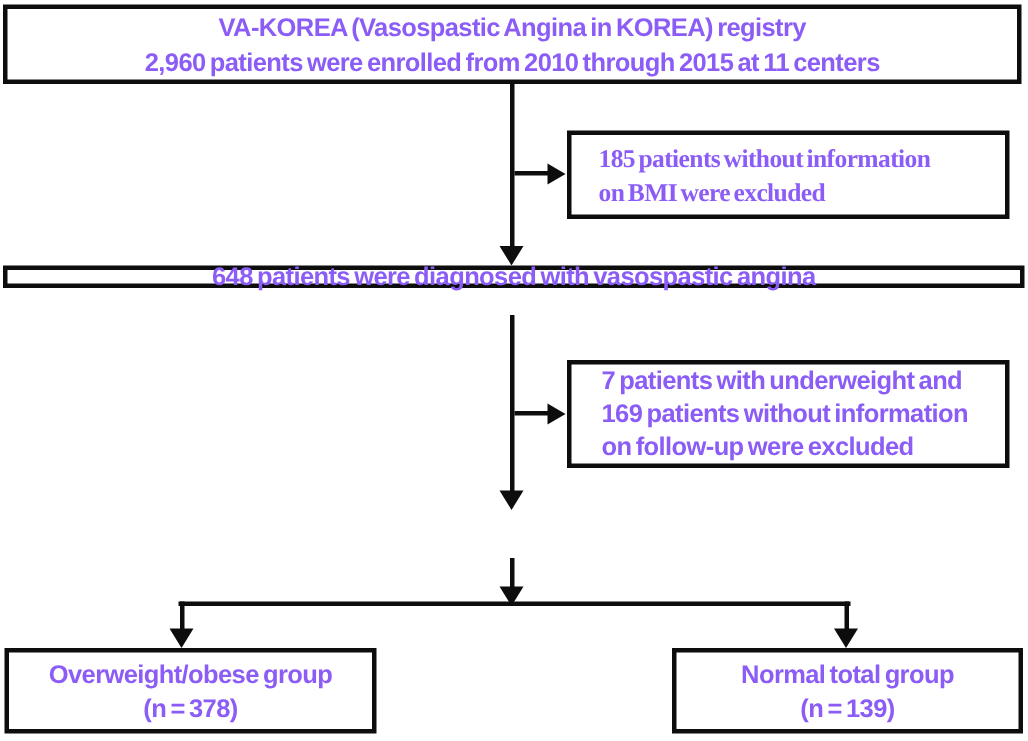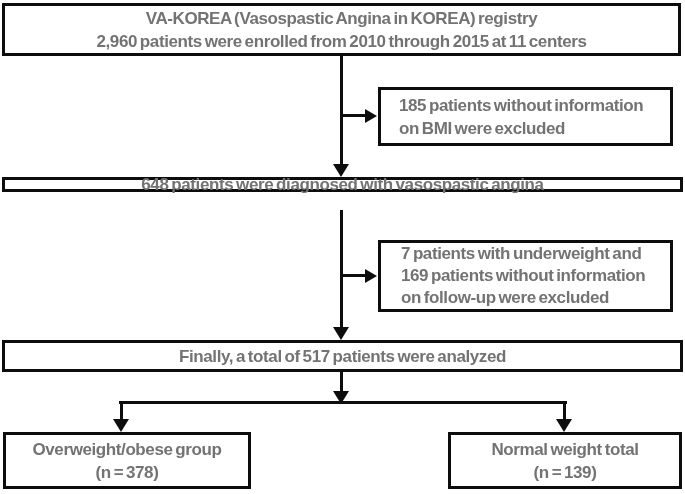--- a/index.html
+++ b/index.html
@@ -7,21 +7,21 @@
     padding: 0;
     background: #ffffff;
   }
   .canvas {
     position: relative;
     width: 685px;
     height: 494px;
     background: #ffffff;
     font-family: "Liberation Sans", sans-serif;
     font-weight: bold;
-    color: #737373;
+    color: #8b5cf6;
     overflow: hidden;
   }
   .box {
     position: absolute;
     box-sizing: border-box;
     border: 3px solid #0d0d0d;
     background: #ffffff;
     display: flex;
     flex-direction: column;
     justify-content: center;
@@ -67,59 +67,56 @@
     <div class="ln">VA-KOREA (Vasospastic Angina in KOREA) registry</div>
     <div class="ln">2,960 patients were enrolled from 2010 through 2015 at 11 centers</div>
   </div>
 
   <div class="vline" style="left:340px; top:56px; width:3px; height:110px;"></div>
   <div class="arr-down" style="left:333px; top:164px;"></div>
 
   <div class="hline" style="left:343px; top:114px; width:24px; height:3px;"></div>
   <div class="arr-right" style="left:365px; top:109px;"></div>
 
-  <div class="box left" style="left:378px; top:87px; width:295px; height:59px; padding-left:18px;">
+  <div class="box left" style="left:378px; top:87px; width:295px; height:59px; padding-left:18px;font-family:Liberation Serif, serif;">
     <div class="ln">185 patients without information</div>
     <div class="ln">on BMI were excluded</div>
   </div>
 
   <div class="box center" style="left:2px; top:177px; width:681px; height:15px;">
     <div class="ln">648 patients were diagnosed with vasospastic angina</div>
   </div>
 
   <div class="vline" style="left:340px; top:210px; width:3px; height:118px;"></div>
   <div class="arr-down" style="left:333px; top:327px;"></div>
 
   <div class="hline" style="left:343px; top:274px; width:24px; height:3px;"></div>
   <div class="arr-right" style="left:365px; top:269px;"></div>
 
   <div class="box left" style="left:378px; top:240px; width:295px; height:72px; padding-left:20px; line-height:22px;">
     <div class="ln">7 patients with underweight and</div>
     <div class="ln">169 patients without information</div>
     <div class="ln">on follow-up were excluded</div>
   </div>
 
-  <div class="box center" style="left:2px; top:340px; width:681px; height:32px;">
-    <div class="ln">Finally, a total of 517 patients were analyzed</div>
-  </div>
 
   <div class="vline" style="left:340px; top:372px; width:3px; height:20px;"></div>
   <div class="arr-down" style="left:333px; top:391px;"></div>
 
   <div class="hline" style="left:119px; top:401px; width:448px; height:3px;"></div>
 
   <div class="vline" style="left:120px; top:401px; width:3px; height:19px;"></div>
   <div class="arr-down" style="left:113px; top:419px;"></div>
 
   <div class="vline" style="left:563px; top:401px; width:3px; height:19px;"></div>
   <div class="arr-down" style="left:556px; top:419px;"></div>
 
   <div class="box center" style="left:3px; top:432px; width:248px; height:57px;">
     <div class="ln">Overweight/obese group</div>
     <div class="ln">(n = 378)</div>
   </div>
 
   <div class="box center" style="left:448px; top:432px; width:234px; height:57px;">
-    <div class="ln">Normal weight total</div>
+    <div class="ln">Normal total group</div>
     <div class="ln">(n = 139)</div>
   </div>
 
 </div>
 
 </body></html>

